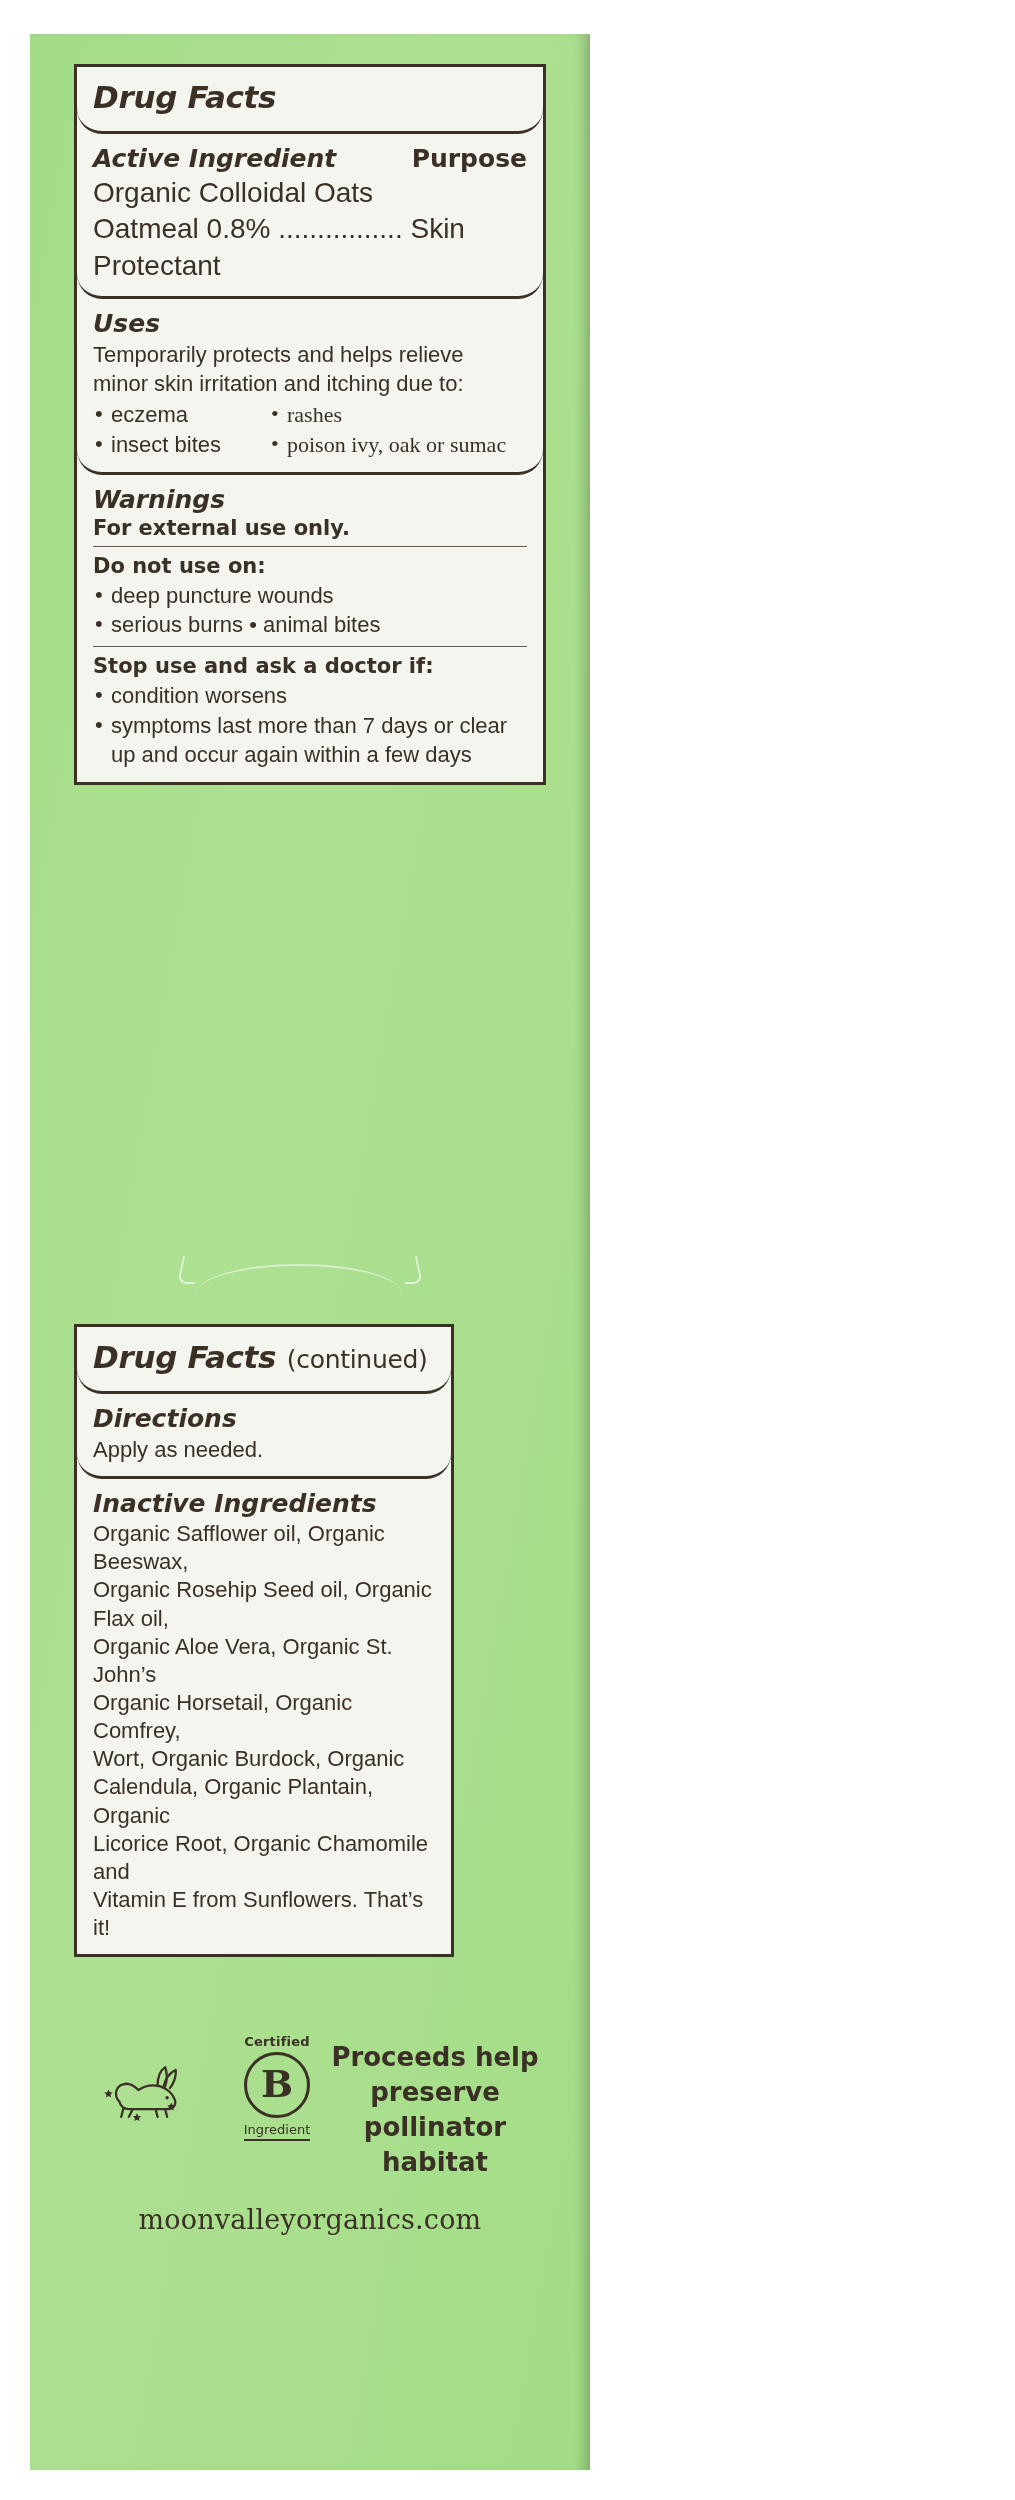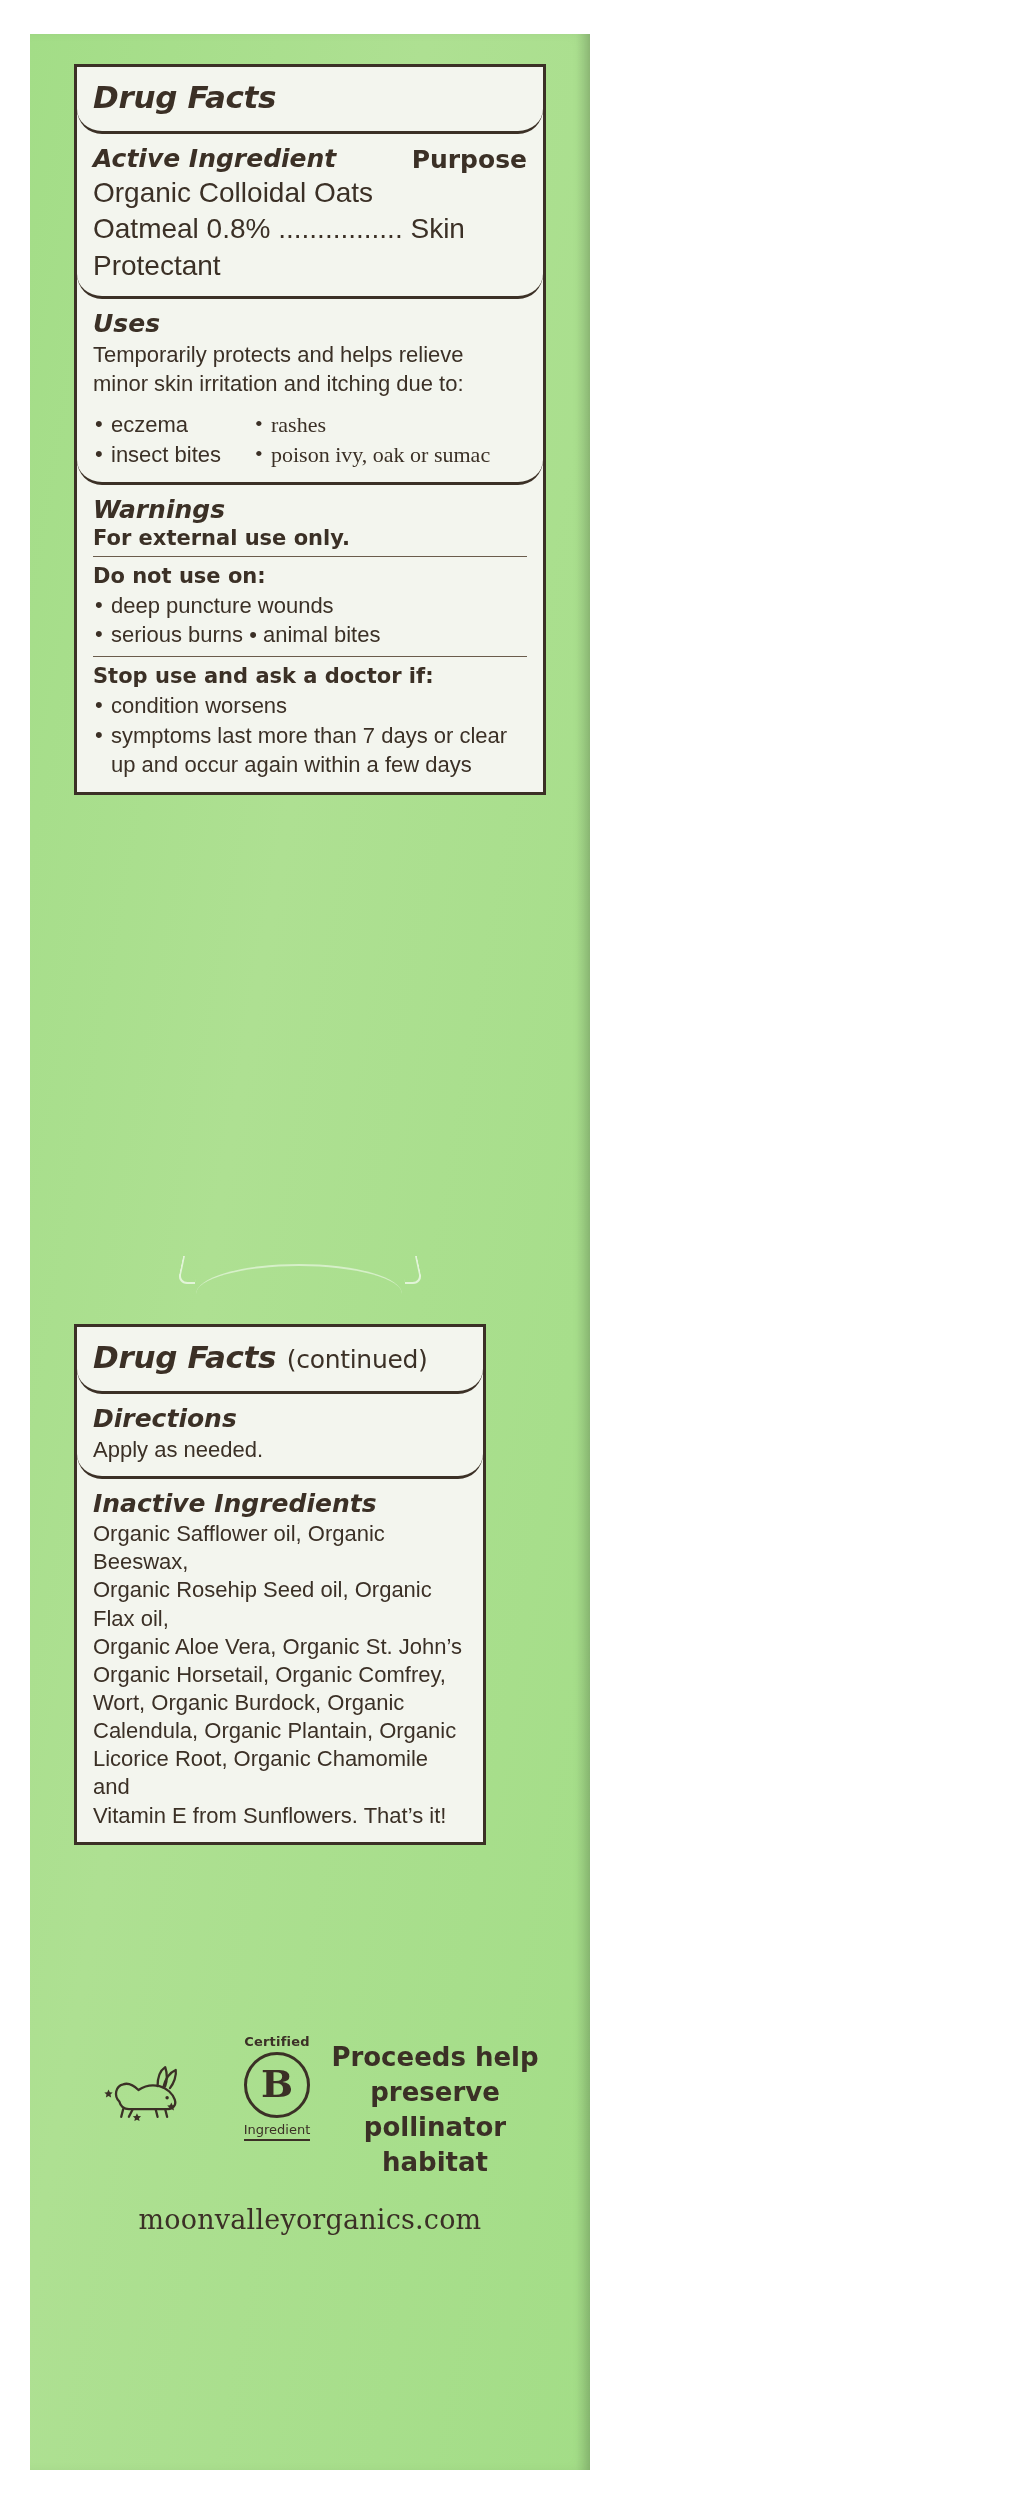--- a/index.html
+++ b/index.html
@@ -79,21 +79,21 @@
 
   
   .panel {
     position: absolute;
     background: #f3f5ee;
     border: 3px solid #3b3026;
     box-sizing: border-box;
     color: #3b3026;
   }
   .panel-top { left: 44px; top: 30px; width: 472px; }
-  .panel-bottom { left: 44px; top: 1290px; width: 412px; }
+  .panel-bottom { left: 44px; top: 1290px; width: 380px; }
 
   .sec {
     padding: 10px 16px 12px 16px;
     border-bottom: 3px solid #3b3026;
     border-radius: 25px;
   }
   .sec:last-child { border-bottom: none; }
 
   .dftitle {
     font-family: "DejaVu Sans", sans-serif;
@@ -105,21 +105,21 @@
   }
   .dftitle .cont {
     font-style: normal;
     font-weight: normal;
     font-size: 25px;
   }
 
   .hdr-row {
     display: flex;
     justify-content: space-between;
-    align-items: center;
+    align-items: flex-start;
   }
   .h2 {
     font-family: "DejaVu Sans", sans-serif;
     font-weight: bold;
     font-style: italic;
     font-size: 25px;
     margin: 0 0 2px 0;
   }
   .purpose {
     font-family: "DejaVu Sans", sans-serif;
@@ -154,22 +154,21 @@
     content: "\2022";
     position: absolute;
     left: 2px;
     top: -1px;
   }
   ul.bul li.hang { padding-left: 18px; }
   ul.bul li.hang span.ind { display: block; padding-left: 0; }
 
   .two-col {
     display: flex;
-    gap: 0;
-    margin-top: 10px;
+    gap: 16px;
   }
   .two-col .c1 { width: 160px; }
   .two-col .c2 { flex: 1; font-family: Liberation Serif, serif; }
   .rule-thin {
     border-top: 1.5px solid #6a5c4c;
     margin: 6px 0 7px 0;
   }
 
   
   .marks {

